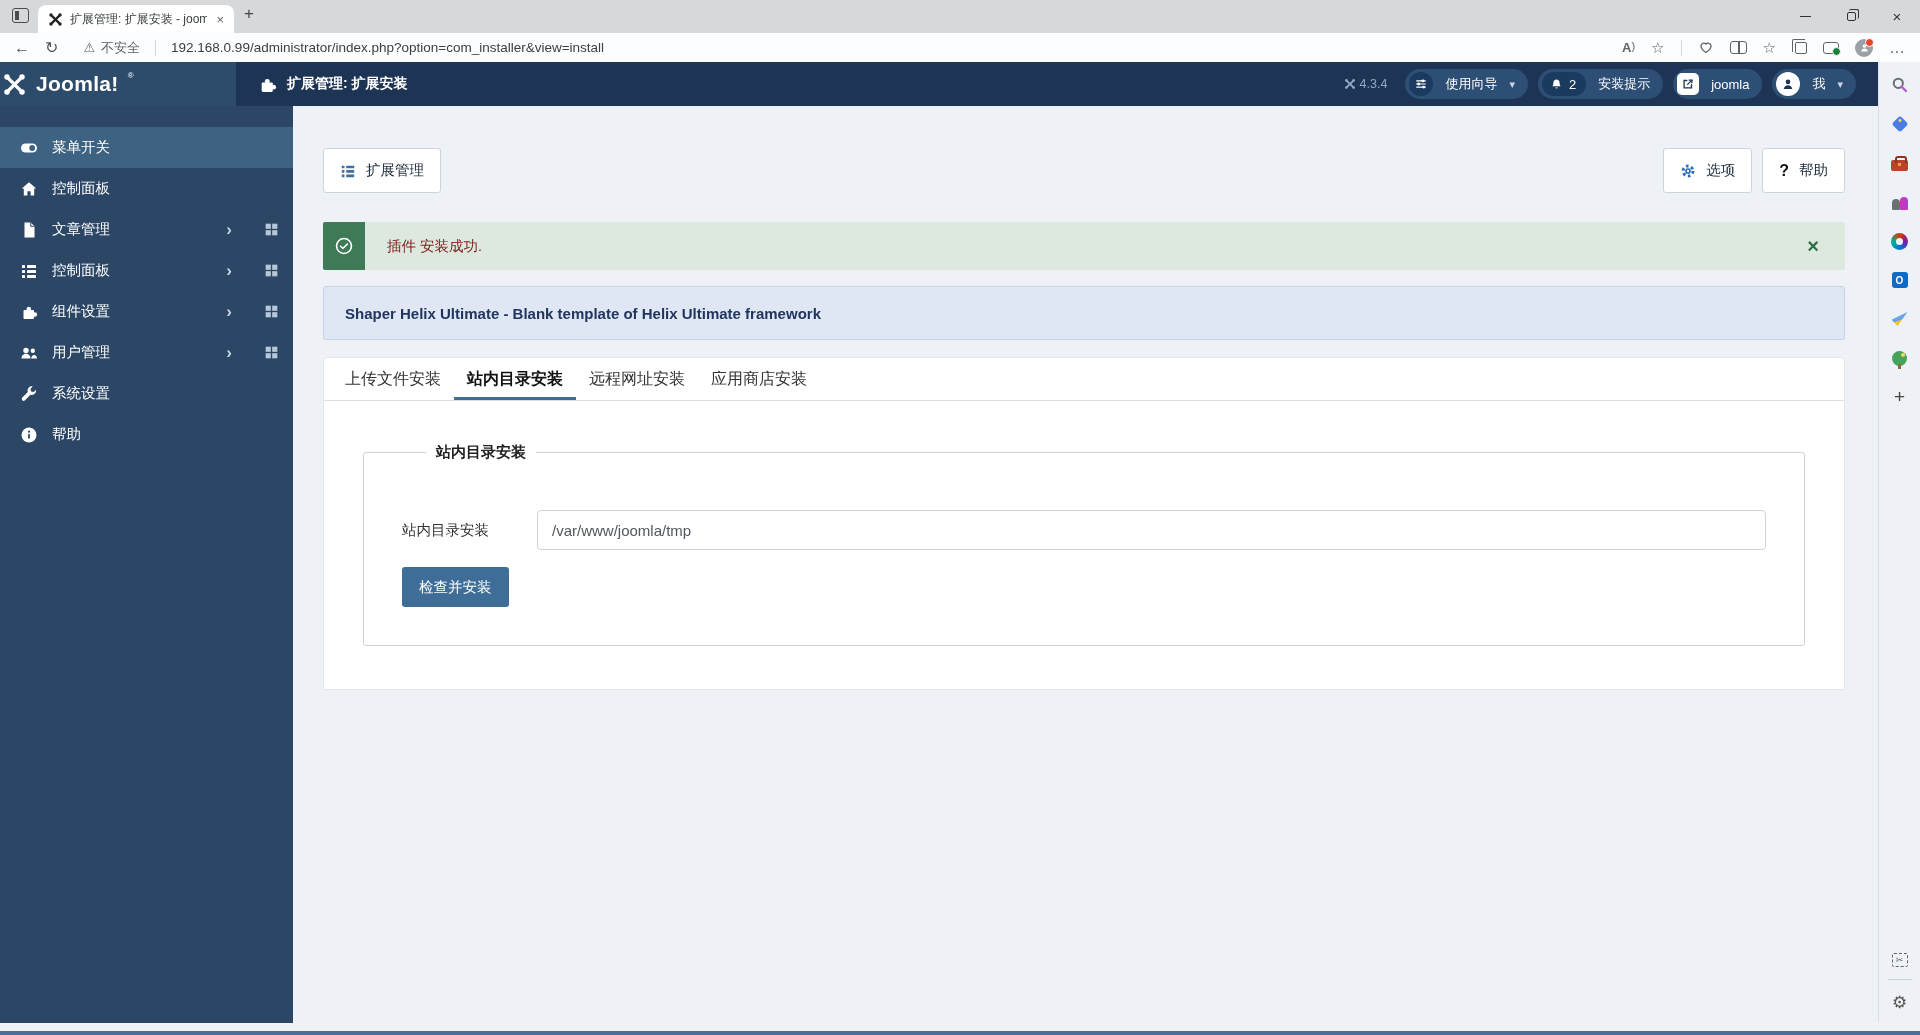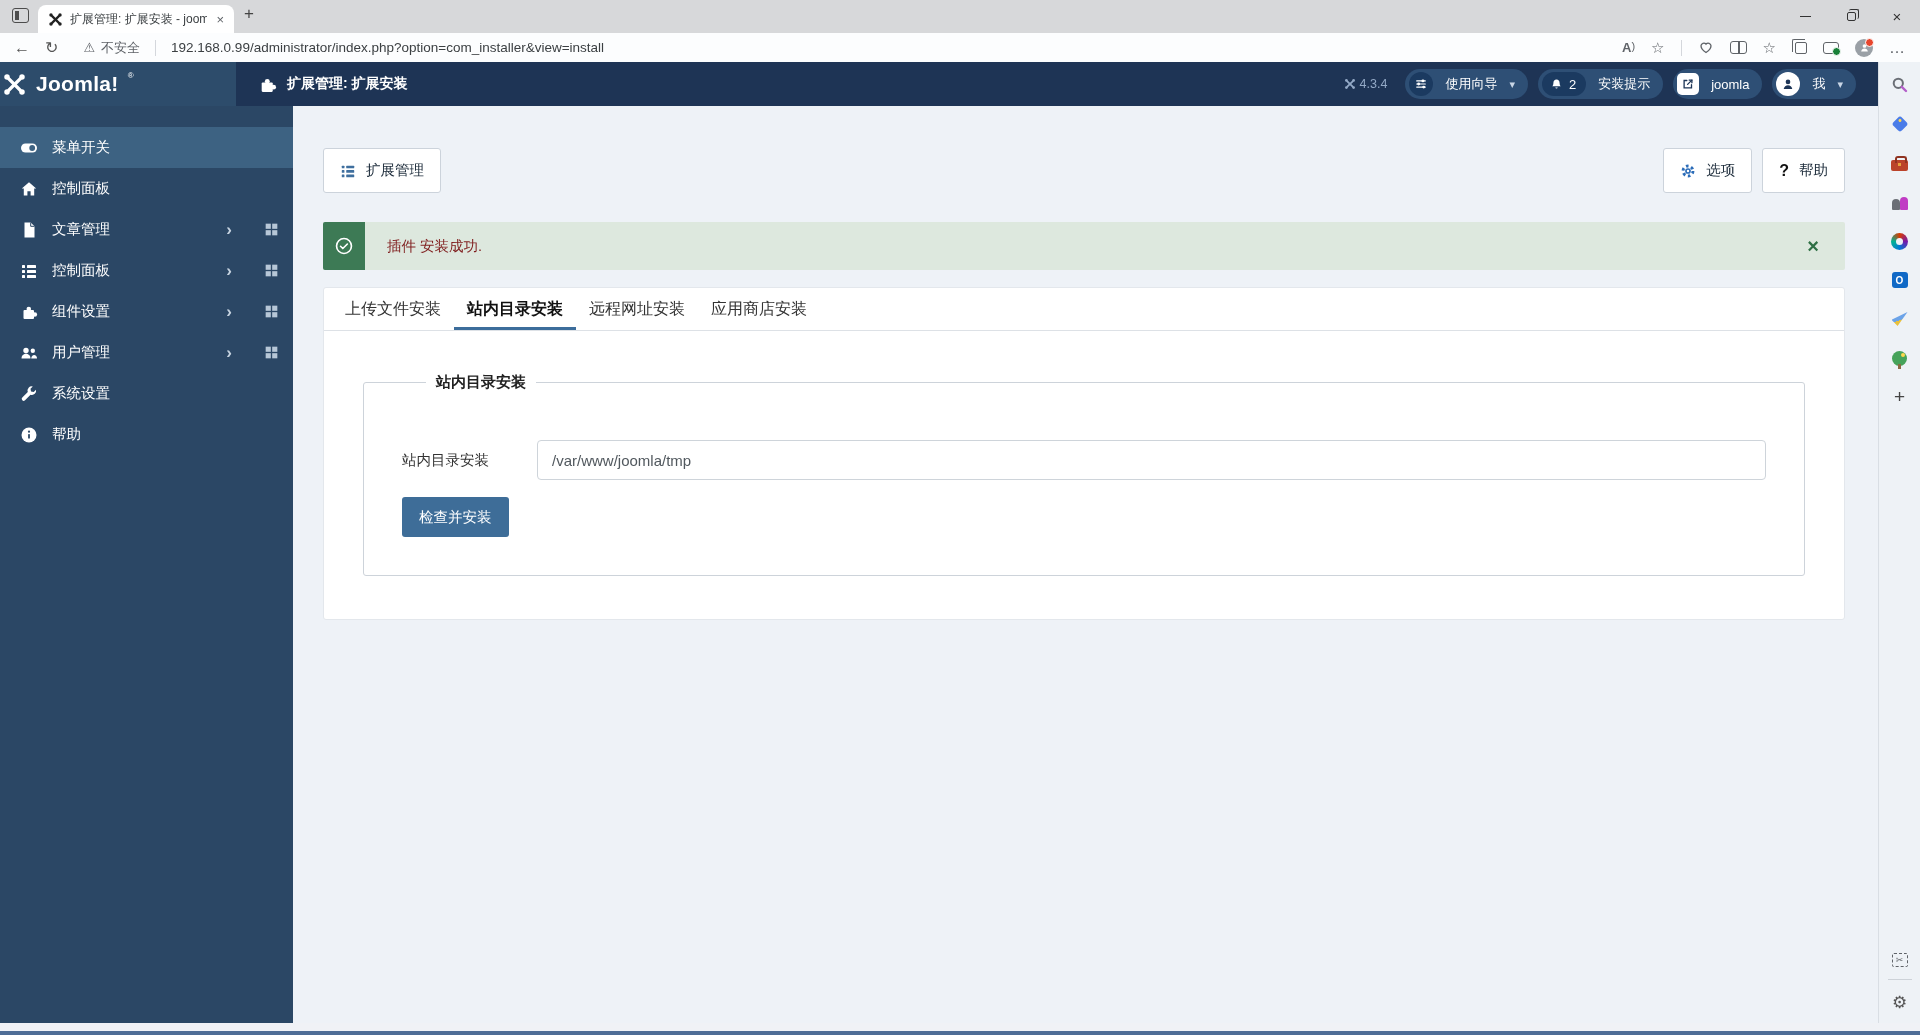--- a/index.html
+++ b/index.html
@@ -432,20 +432,23 @@
         <span class="ablock">
           <svg viewBox="0 0 22 22">
               <circle cx="11" cy="11" r="8.2" fill="none" stroke="#fff" stroke-width="1.8"></circle>
               <path d="M7.2 11.3l2.5 2.5 5-5" fill="none" stroke="#fff" stroke-width="1.8" stroke-linecap="round" stroke-linejoin="round"></path>
             </svg>
         </span>
         <span class="amsg">插件 安装成功.</span>
         <span class="aclose">×</span>
       </div>
 
+      <div class="pkgbar">
+        <span>Shaper Helix Ultimate - Blank template of Helix Ultimate framework</span>
+      </div>
 
       <div class="card">
         <div class="tabsrow">
           <span class="jtab">上传文件安装</span>
           <span class="jtab active">站内目录安装</span>
           <span class="jtab">远程网址安装</span>
           <span class="jtab">应用商店安装</span>
         </div>
         <div class="panel">
           <fieldset class="fs">

